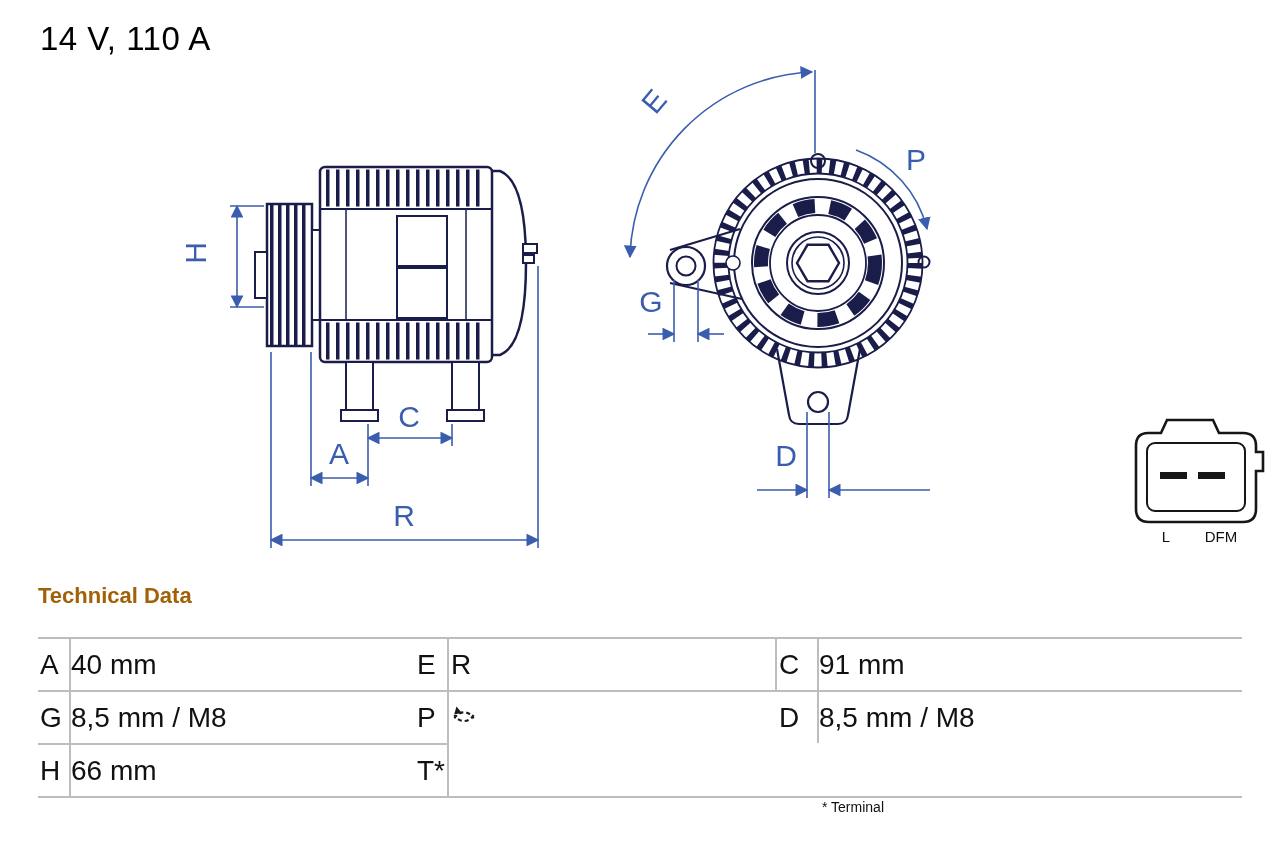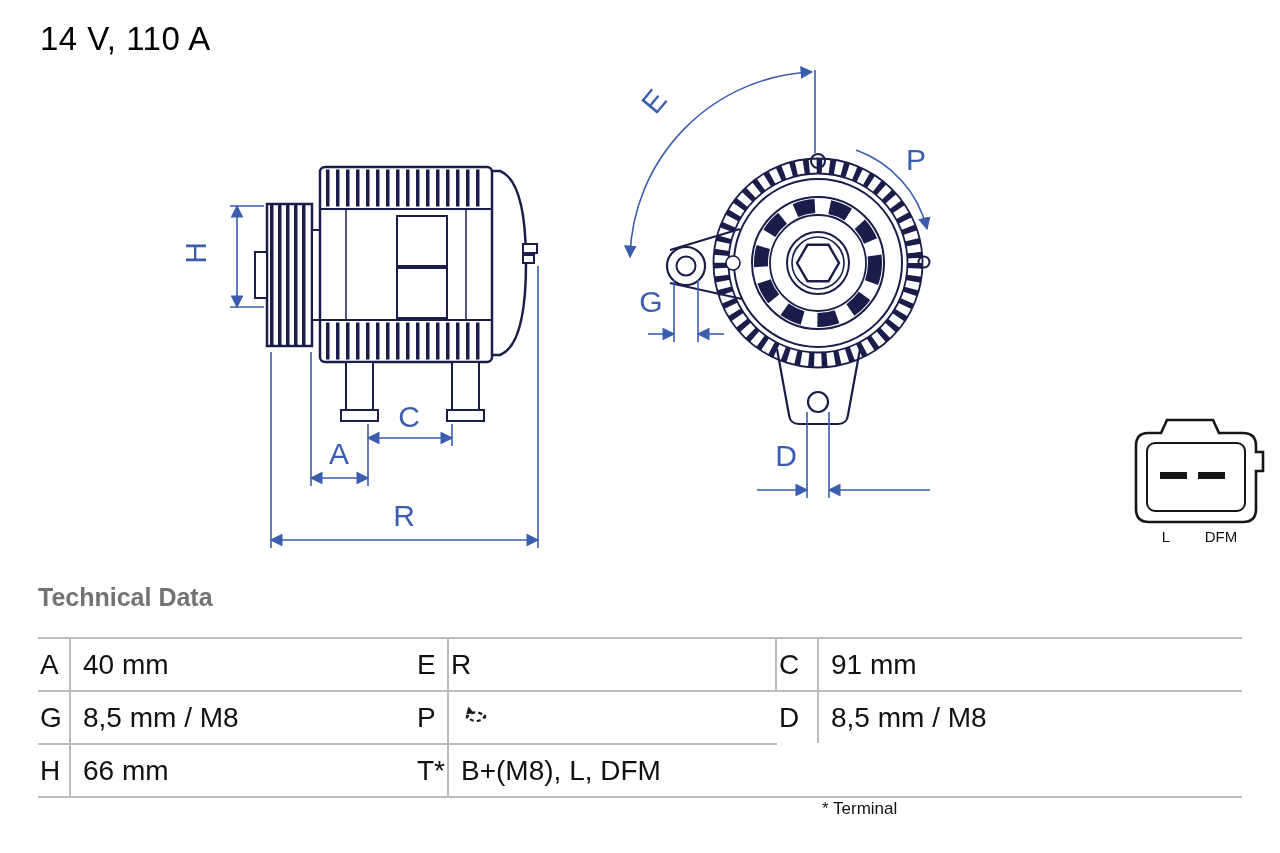--- a/index.html
+++ b/index.html
@@ -3,29 +3,29 @@
 <meta charset="utf-8">
 <style>
   html,body{margin:0;padding:0;background:#fff;}
   .page{position:relative;width:1280px;height:853px;background:#fff;overflow:hidden;
         font-family:"Liberation Sans",sans-serif;color:#111;}
   .title{position:absolute;left:40px;top:20px;font-size:33px;font-weight:400;color:#000;letter-spacing:.5px;}
   .diagram-svg{position:absolute;left:0;top:0;}
   svg text{font-family:"Liberation Sans",sans-serif;}
   .dim-label{font-size:30px;fill:#3a5dae;}
   .conn-label{font-size:15px;fill:#111;}
-  .heading{position:absolute;left:38px;top:583px;font-size:25px;font-weight:700;color:#737373;}
+  .heading{position:absolute;left:38px;top:583px;font-size:22px;font-weight:700;color:#a16207;}
   .tech-table{position:absolute;left:38px;top:637px;width:1204px;display:grid;
               grid-template-columns:33px 344px 34px 328px 42px 423px;
               border-bottom:2px solid #bdbdbd;}
   .cell{border-top:2px solid #bdbdbd;height:51px;display:flex;align-items:center;
         font-size:28px;color:#111;white-space:nowrap;}
   .key{border-right:2px solid #bdbdbd;padding-left:2px;}
-  .val{padding-left:12px;}
-  .footnote{position:absolute;left:822px;top:799px;font-size:17px;color:#111;}
+  .val{padding-left:0;}
+  .footnote{position:absolute;left:822px;top:799px;font-size:14px;color:#111;}
   .rot-icon{display:block;}
 </style>
 </head>
 <body>
 
 <div class="page">
 
   <div class="title">14 V, 110 A</div>
 
   <svg class="diagram-svg" width="1280" height="580" viewBox="0 0 1280 580">
@@ -181,18 +181,17 @@
         <path d="M24.5,12 A10.5,10.5 0 0 1 5.5,12" transform="rotate(180 15 13.7)" fill="none" stroke="#1a1a1a" stroke-width="2.2" stroke-dasharray="4 3"></path>
         <path d="M7.5,3.5 L5.2,11.2 L13,10.2" fill="#1a1a1a" stroke="none"></path>
       </svg>
     </div>
 
     <div class="cell key">D</div>
     <div class="cell val">8,5 mm / M8</div>
     <div class="cell key">H</div>
     <div class="cell val">66 mm</div>
     <div class="cell key">T*</div>
-    <div class="cell val">B+(M8), L, DFM</div>
   </div>
 
   <div class="footnote">* Terminal</div>
 
 </div>
 
 </body></html>

